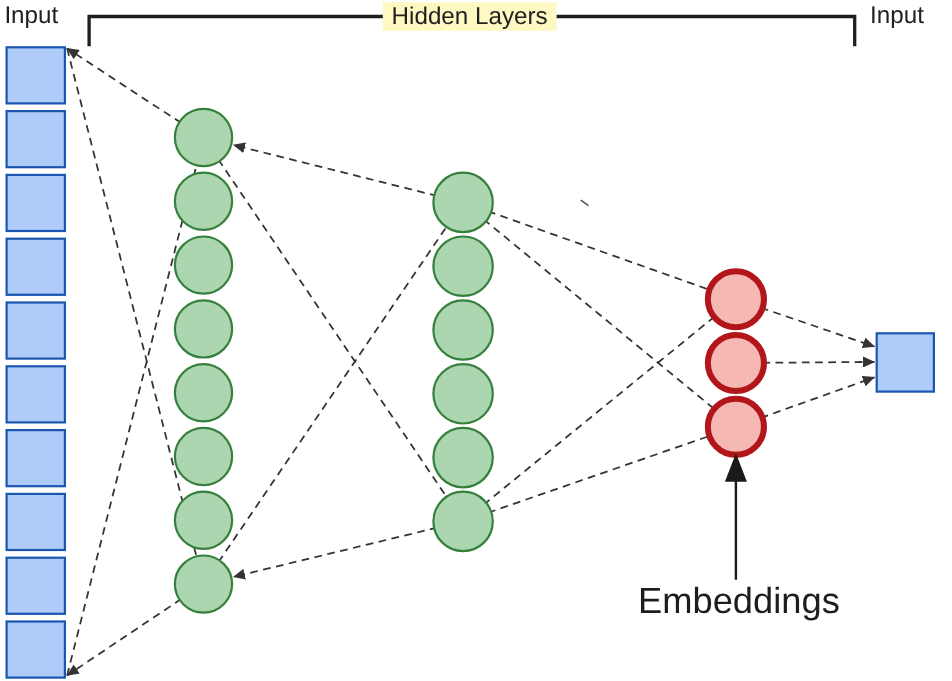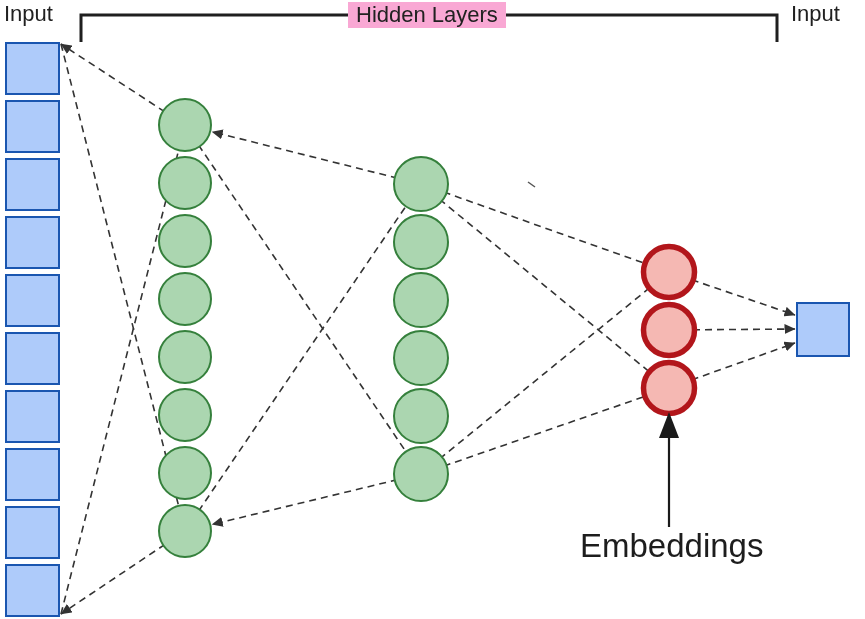--- a/index.html
+++ b/index.html
@@ -1,20 +1,20 @@
 <!DOCTYPE html>
 <html><head>
 <meta charset="utf-8">
 <style>
   html,body{margin:0;padding:0;background:#fff;}
   #stage{position:relative;width:865px;height:619px;background:#ffffff;overflow:hidden;
          font-family:"Liberation Sans",sans-serif;}
   #net{position:absolute;left:0;top:0;}
   .lbl{position:absolute;color:#212121;font-size:22px;line-height:26px;white-space:nowrap;}
-  #hidden-label{top:2px;left:348px;background:#f9a8d4;padding:0 8px;}
+  #hidden-label{top:2px;left:348px;background:#fef9c3;padding:0 8px;}
   #input-label{top:1px;left:4px;}
   #output-label{top:1px;left:791px;}
   #embeddings-label{top:527px;left:580px;width:182px;text-align:left;
                     font-size:33px;line-height:38px;color:#1d1d1d;}
 </style>
 </head>
 <body>
 
 <div id="stage">
   <svg id="net" width="865" height="619" viewBox="0 0 865 619">

